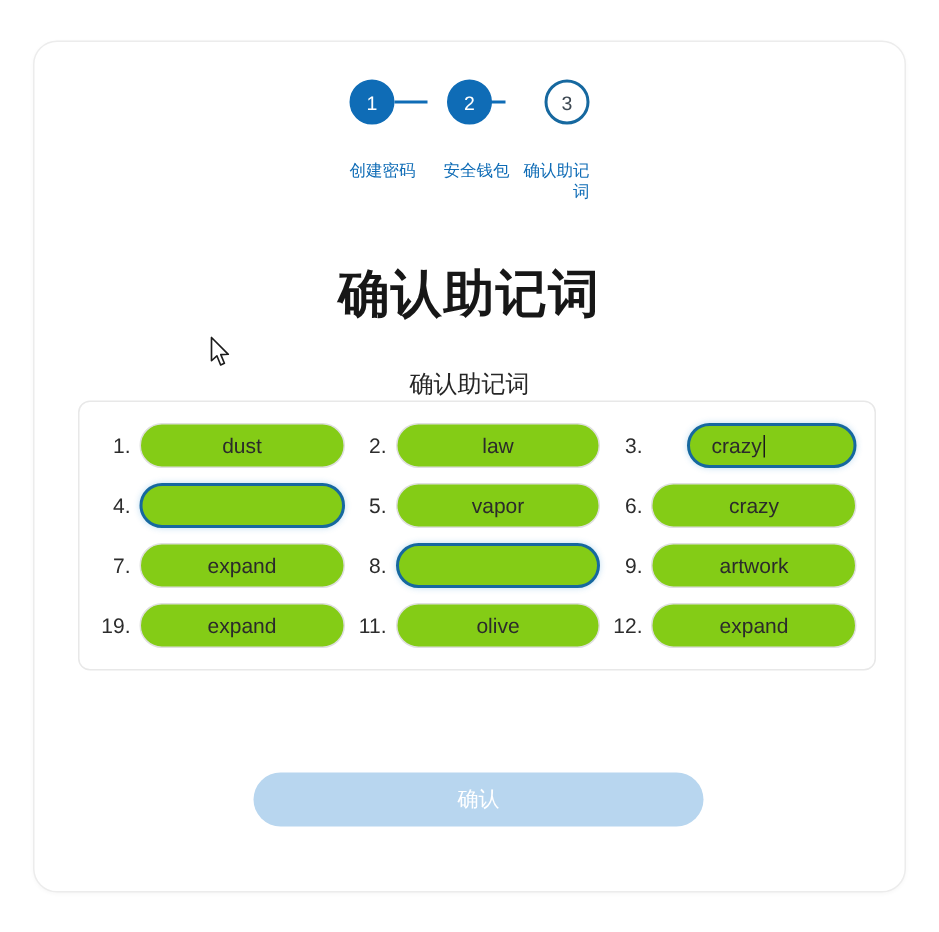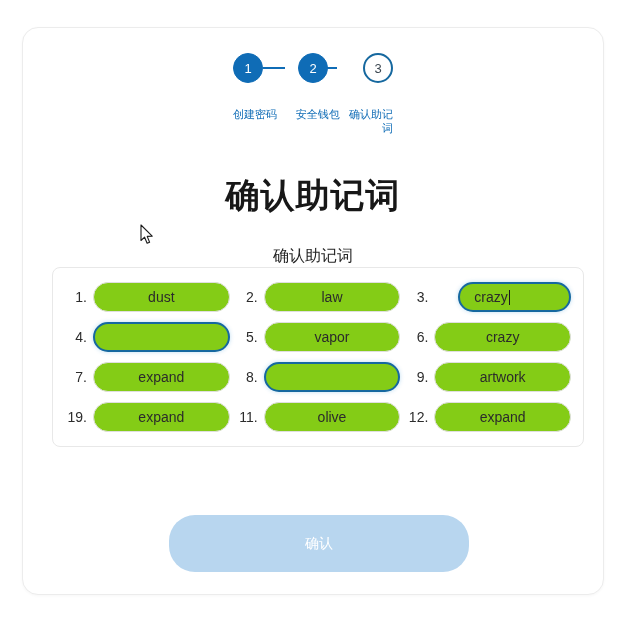--- a/index.html
+++ b/index.html
@@ -190,21 +190,21 @@
     margin-left: 1px;
     vertical-align: middle;
   }
 
   
   .confirm-btn {
     position: absolute;
     left: 146px;
     top: 487px;
     width: 300px;
-    height: 57px;
+    height: 36px;
     box-sizing: border-box;
     border: none;
     border-radius: 26px;
     background: #b8d6ef;
     color: #ffffff;
     font-size: 14px;
     font-family: Liberation Mono, monospace;
     cursor: default;
     display: flex;
     align-items: center;

